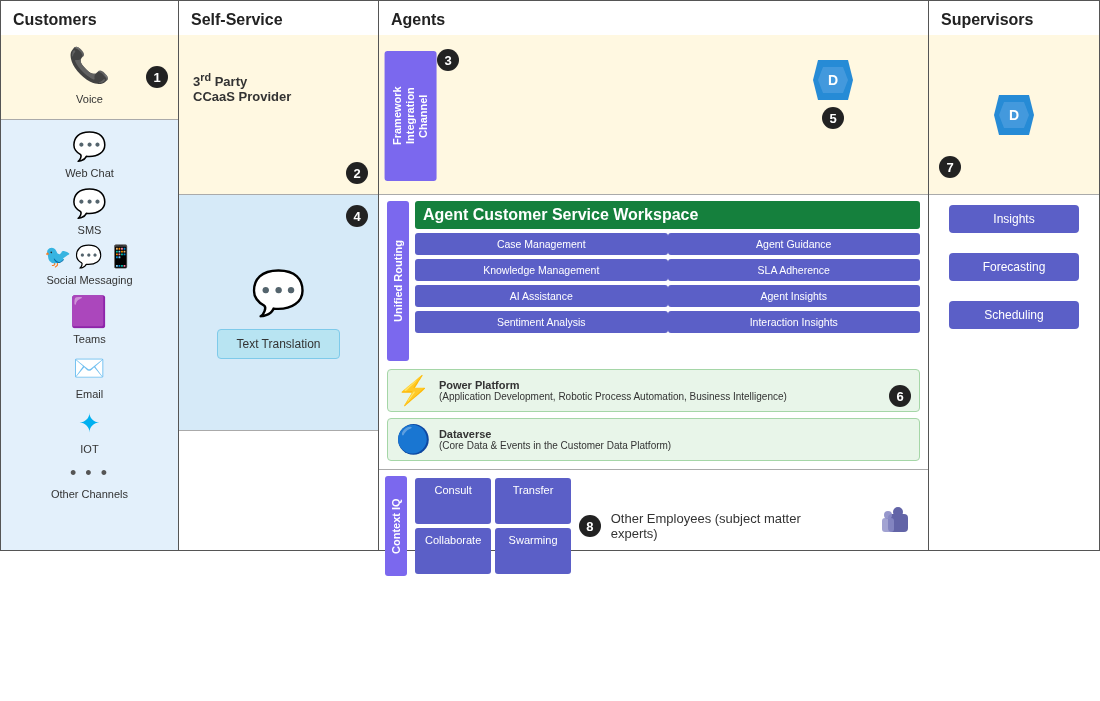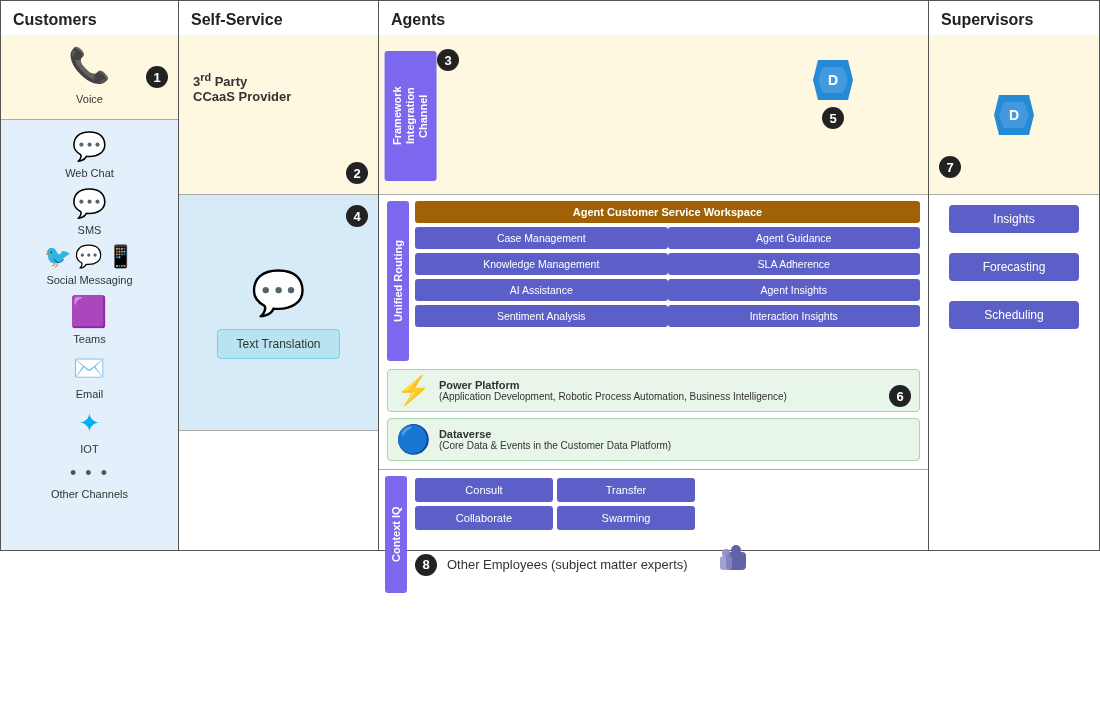--- a/index.html
+++ b/index.html
@@ -272,26 +272,25 @@
     }
 
     .workspace-grid {
       flex: 1;
       display: flex;
       flex-direction: column;
       gap: 4px;
     }
 
     .workspace-top-bar {
-      background: #a16207;
-      color: #fff;
-      text-align: center;
+      background: #15803d;
+      color: #fff;
       padding: 5px 8px;
       border-radius: 3px;
-      font-size: 11px;
+      font-size: 16px;
       font-weight: 600;
     }
 
     .workspace-row {
       display: flex;
       align-items: center;
     }
 
     .ws-cell {
       background: #5b5fc7;
@@ -364,21 +363,21 @@
       white-space: nowrap;
       min-height: 100px;
       margin: 6px 0 6px 6px;
       border-radius: 3px;
     }
 
     .other-employees-area {
       flex: 1;
       padding: 8px;
       display: flex;
-      flex-direction: column;
+      flex-direction: row;
       gap: 8px;
     }
 
     .employee-grid {
       display: grid;
       grid-template-columns: 1fr 1fr;
       gap: 4px;
       max-width: 280px;
     }
 

